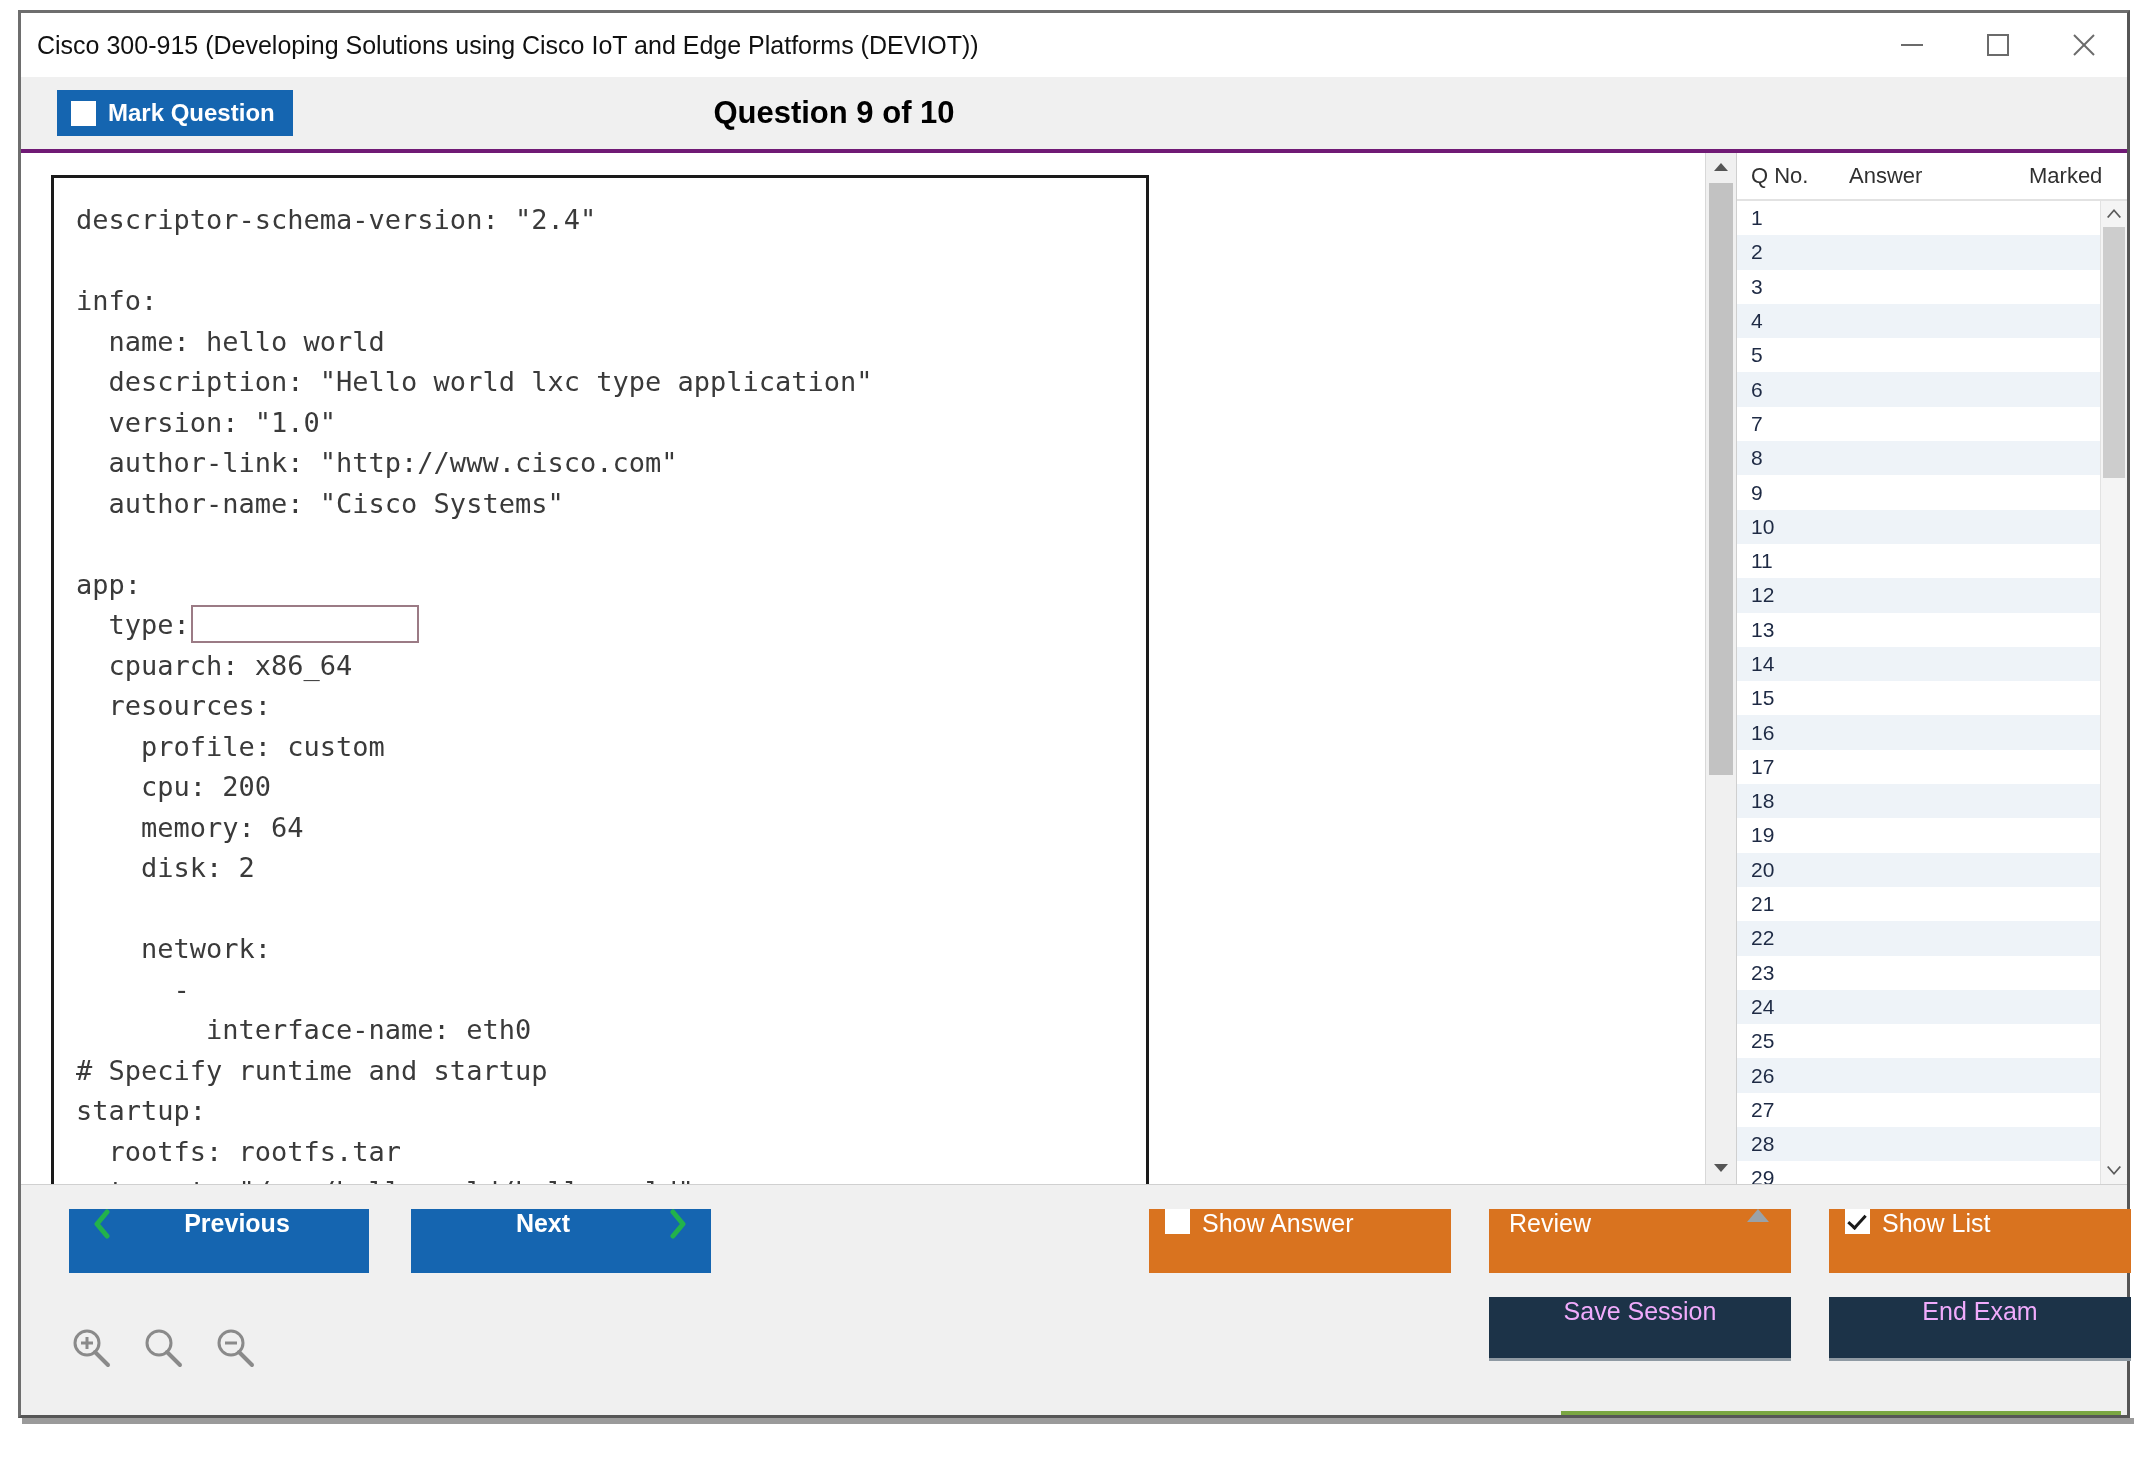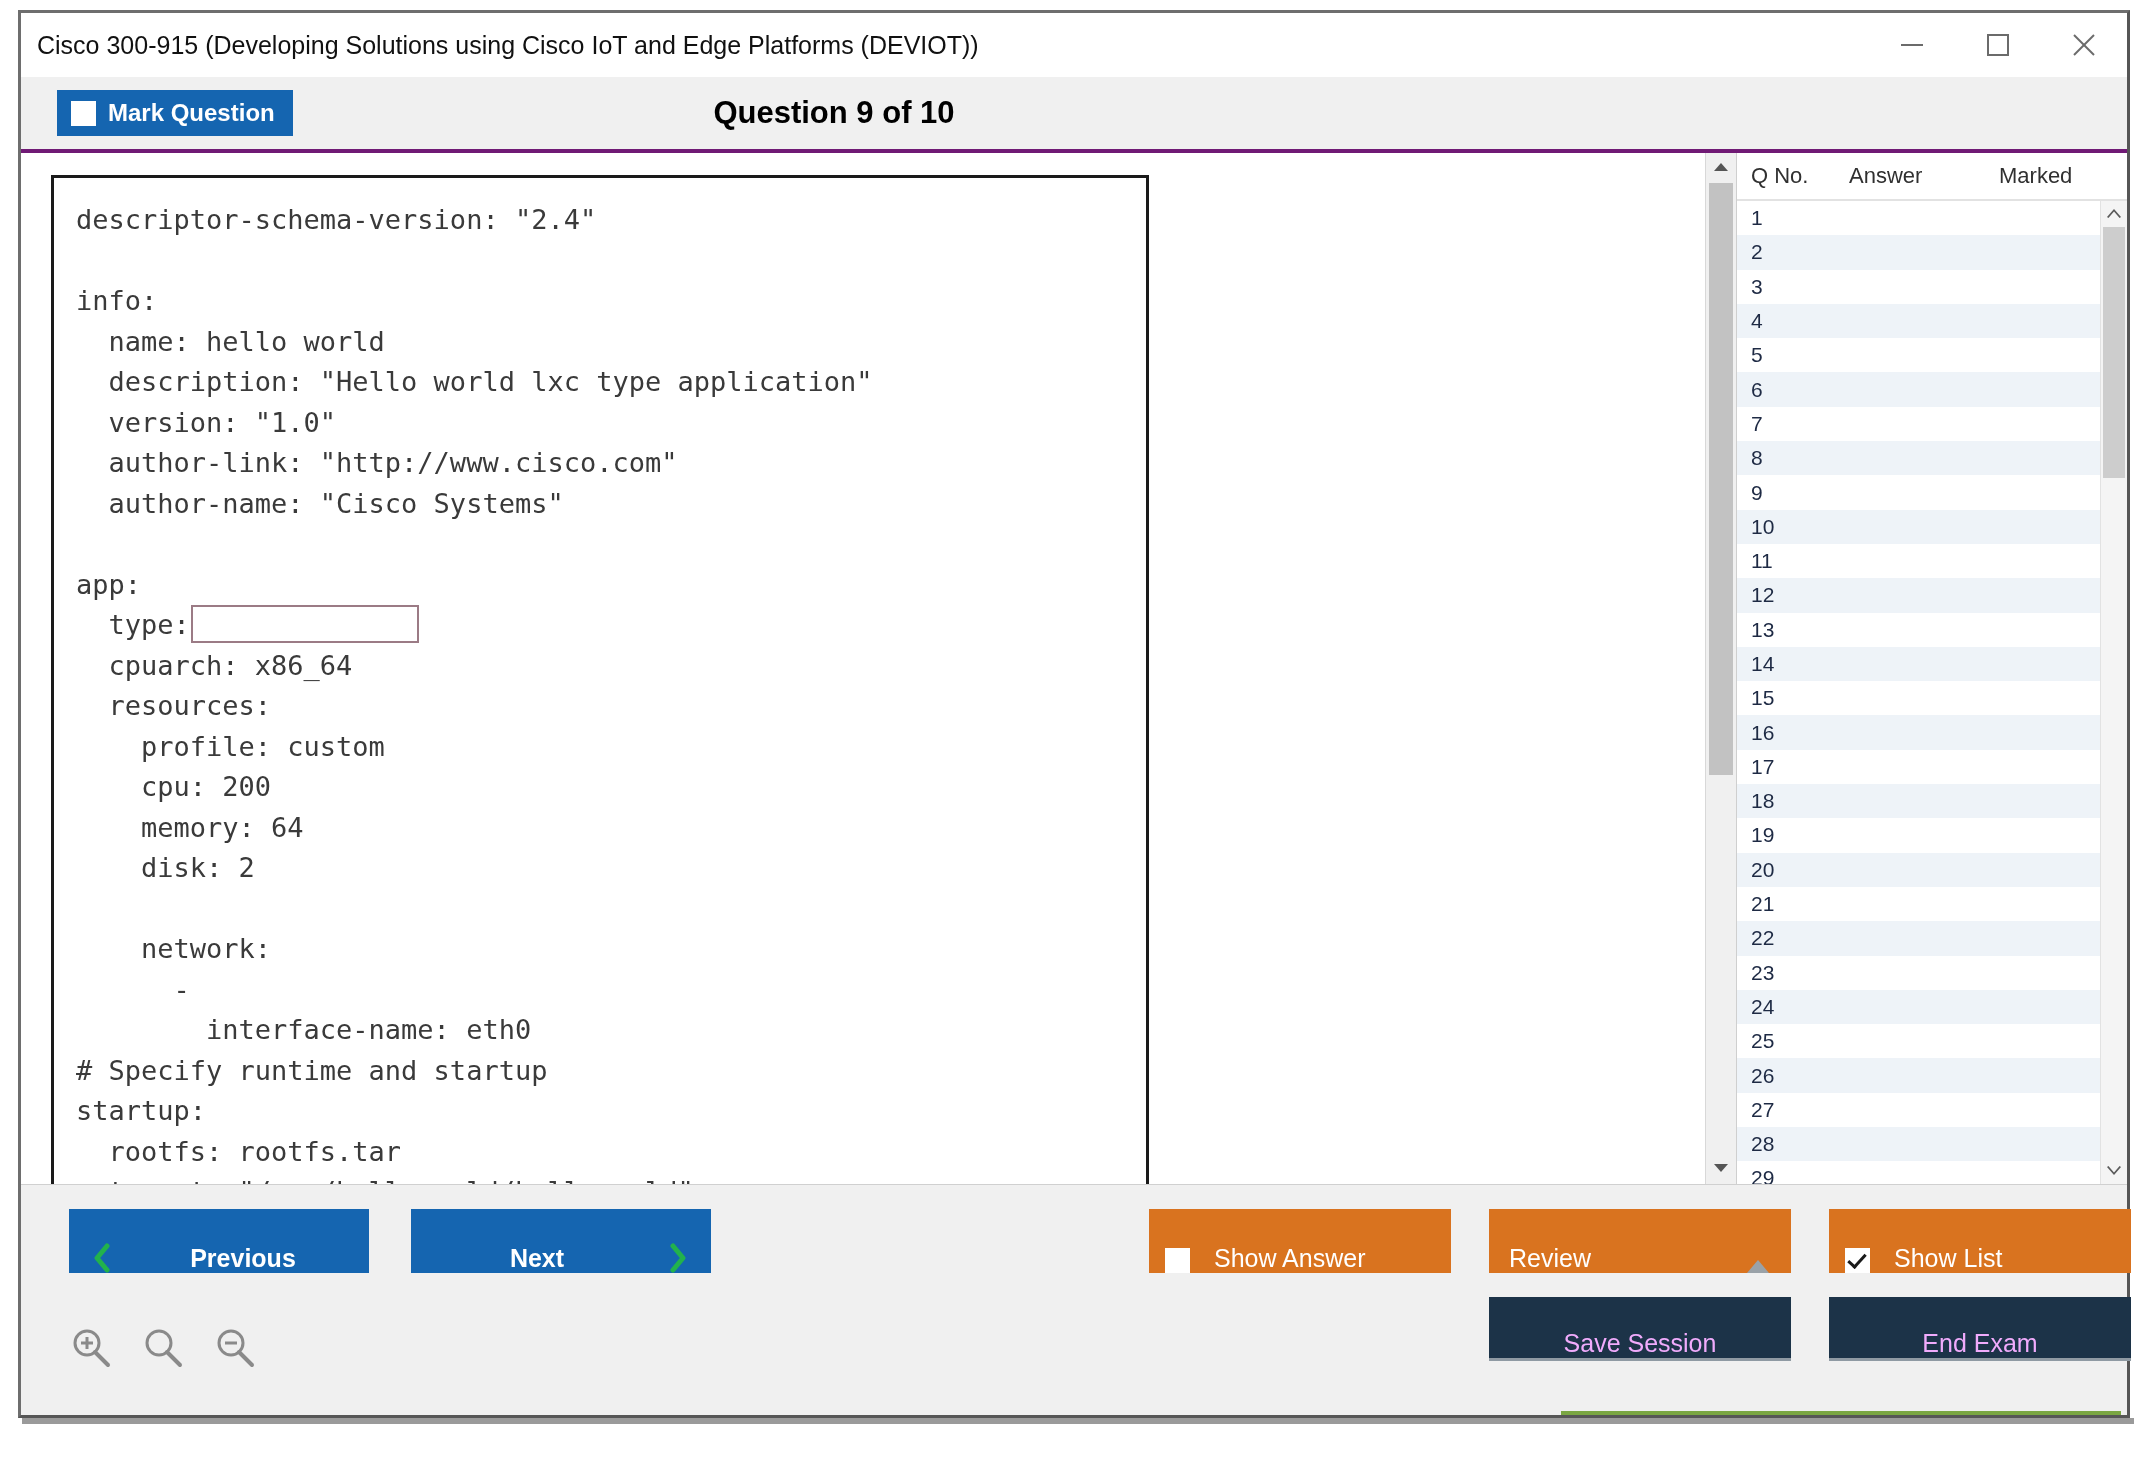--- a/index.html
+++ b/index.html
@@ -227,21 +227,21 @@
     min-height: 46px;
     display: flex;
     align-items: center;
     background: #ffffff;
     border-bottom: 2px solid #e2e2e2;
     font-size: 22px;
     color: #303030;
   }
   .col-qno { width: 112px; padding-left: 14px; box-sizing: border-box; }
   .col-ans { width: 150px; }
-  .col-mrk { flex: 1; }
+  .col-mrk { flex: 1; margin-left: 30px; }
   .list-body {
     flex: 1;
     display: flex;
     overflow: hidden;
   }
   .rows {
     flex: 1;
     overflow: hidden;
   }
   .row {
@@ -296,24 +296,23 @@
   .bottom {
     height: 230px;
     min-height: 230px;
     background: #f0f0f0;
     border-top: 1px solid #d0d0d0;
     position: relative;
   }
   .btn {
     position: absolute;
     display: flex;
-    align-items: flex-end;
+    align-items: flex-start;
     cursor: pointer;
     box-sizing: border-box;
-    gap: 12px;
   }
   .btn-blue {
     background: #1565b0;
     color: #ffffff;
     font-size: 25px;
     font-weight: bold;
     height: 64px;
   }
   .btn-orange {
     background: #d9731f;

